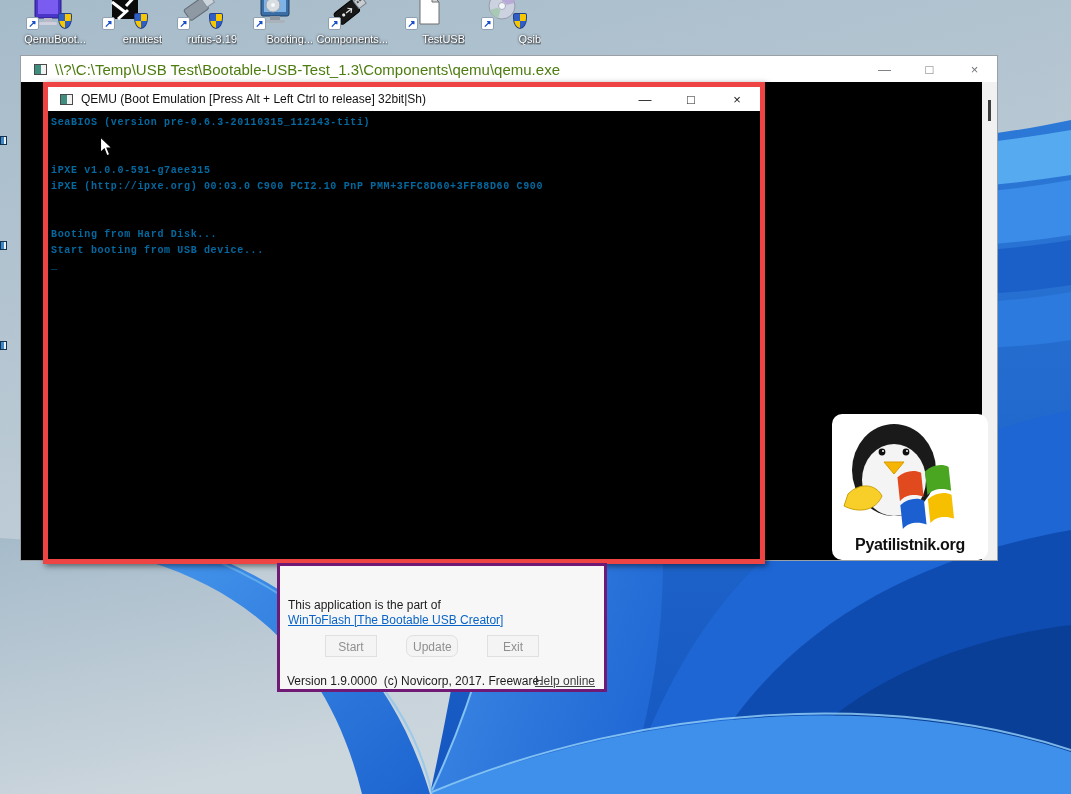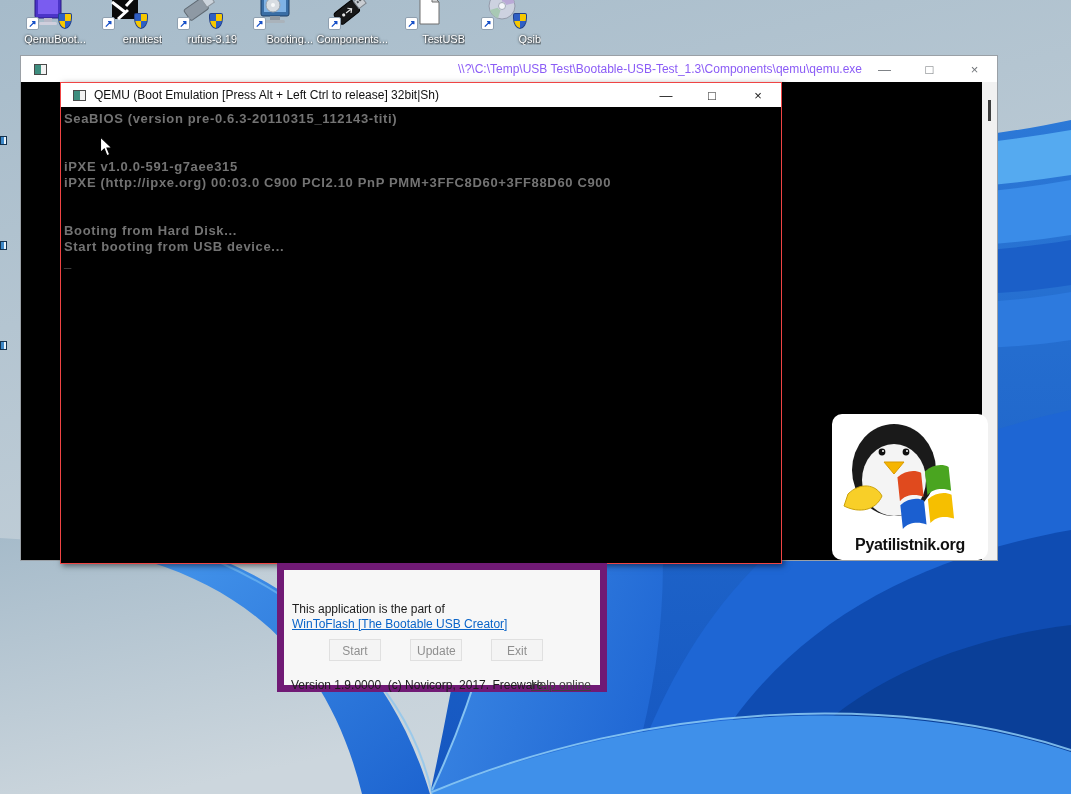--- a/index.html
+++ b/index.html
@@ -25,52 +25,52 @@
   
   .edge-frag{position:absolute;left:0;width:7px;height:9px;z-index:1;
             border:1px solid #13314d;box-sizing:border-box;
             background:linear-gradient(90deg,#3c88c8 0 55%,#eaf3fa 55%);}
   
   #host-window{position:absolute;left:20px;top:55px;width:978px;height:506px;
             background:#000;border:1px solid #9aa0a6;box-sizing:border-box;z-index:2;}
   #host-titlebar{height:26px;background:#fff;display:flex;align-items:center;}
   .mini-win-icon{width:13px;height:11px;box-sizing:border-box;border:1px solid #4a4a4a;
             background:linear-gradient(90deg,#3e8d7e 0 55%,#f2f2f2 55%);flex:0 0 auto;}
-  #host-title-text{margin-left:8px;font-size:12px;color:#8b5cf6;white-space:pre;overflow:hidden;flex:1 1 auto;text-align:right;}
+  #host-title-text{margin-left:8px;font-size:15px;color:#4d7c0f;white-space:pre;overflow:hidden;flex:1 1 auto;}
   .win-btn{width:45px;height:26px;display:flex;align-items:center;justify-content:center;
             font-size:13px;flex:0 0 auto;cursor:default;}
   #host-titlebar .win-btn{color:#6f7377;}
   
   #host-scrollbar{position:absolute;right:0;top:26px;bottom:0;width:15px;background:#f1f1f1;}
   #host-scroll-thumb{position:absolute;left:6px;top:18px;width:3px;height:21px;background:#3d3d3d;}
   
-  #qemu-window{position:absolute;left:39px;top:26px;width:722px;height:482px;background:#fff;
-            border:1px solid #ef4444;box-sizing:border-box;box-shadow:2px 2px 6px rgba(0,0,0,.5);}
+  #qemu-window{position:absolute;left:22px;top:26px;width:722px;height:482px;background:#fff;
+            border:5px solid #ef4444;box-sizing:border-box;box-shadow:2px 2px 6px rgba(0,0,0,.5);}
   #qemu-titlebar{height:24px;background:#fff;display:flex;align-items:center;}
   #qemu-title-text{margin-left:8px;font-size:12px;color:#111;white-space:pre;overflow:hidden;flex:1 1 auto;}
   #qemu-titlebar .win-btn{color:#161616;height:24px;width:46px;}
   #qemu-console{position:absolute;left:0;right:0;top:24px;bottom:0;background:#000;overflow:hidden;cursor:none;}
   #console-text{position:absolute;left:3px;top:4px;
-            font-family:Liberation Sans, sans-serif;font-weight:bold;
-            font-size:13px;line-height:16px;letter-spacing:.65px;
-            color:#737373;white-space:pre;}
+            font-family:Liberation Mono, monospace;font-weight:bold;
+            font-size:10px;line-height:16px;letter-spacing:.65px;
+            color:#0369a1;white-space:pre;}
   
   #watermark{position:absolute;left:832px;top:414px;width:156px;height:146px;background:#fff;
             border-radius:10px;z-index:3;overflow:hidden;}
   #watermark-text{position:absolute;left:0;right:0;bottom:6px;text-align:center;
             font-size:16px;font-weight:bold;color:#101010;letter-spacing:-.3px;}
   
   #wtf-dialog{position:absolute;left:277px;top:563px;width:330px;height:129px;background:#f7f7f7;
-            border:7px solid #701a75;box-sizing:border-box;z-index:2;font-size:12px;color:#1c1c1c;}
+            border:3px solid #701a75;box-sizing:border-box;z-index:2;font-size:12px;color:#1c1c1c;}
   #wtf-intro{position:absolute;left:8px;top:32px;}
   #wtf-link{position:absolute;left:8px;top:47px;color:#0a64c8;text-decoration:underline;cursor:pointer;}
   .wtf-btn{position:absolute;top:69px;width:52px;height:22px;background:#f4f4f4;
             border:1px solid #e0e0e0;box-sizing:border-box;color:#8f8f8f;font-size:12px;
             font-family:"Liberation Sans", sans-serif;text-align:center;line-height:20px;cursor:default;}
-  #wtf-start{left:45px;} #wtf-update{left:126px;} #wtf-exit{left:207px;}
+  #wtf-start{left:45px;} #wtf-update{left:126px;border-radius:7px;} #wtf-exit{left:207px;}
   #wtf-version{position:absolute;left:7px;top:108px;white-space:pre;}
   #wtf-help{position:absolute;right:9px;top:108px;color:#404040;text-decoration:underline;cursor:pointer;}
   
   #mouse-cursor{position:absolute;left:99px;top:136px;z-index:6;}
 </style>
 </head>
 <body>
 
 <svg id="wallpaper" viewBox="0 0 1071 794" preserveAspectRatio="none">
   <defs>

